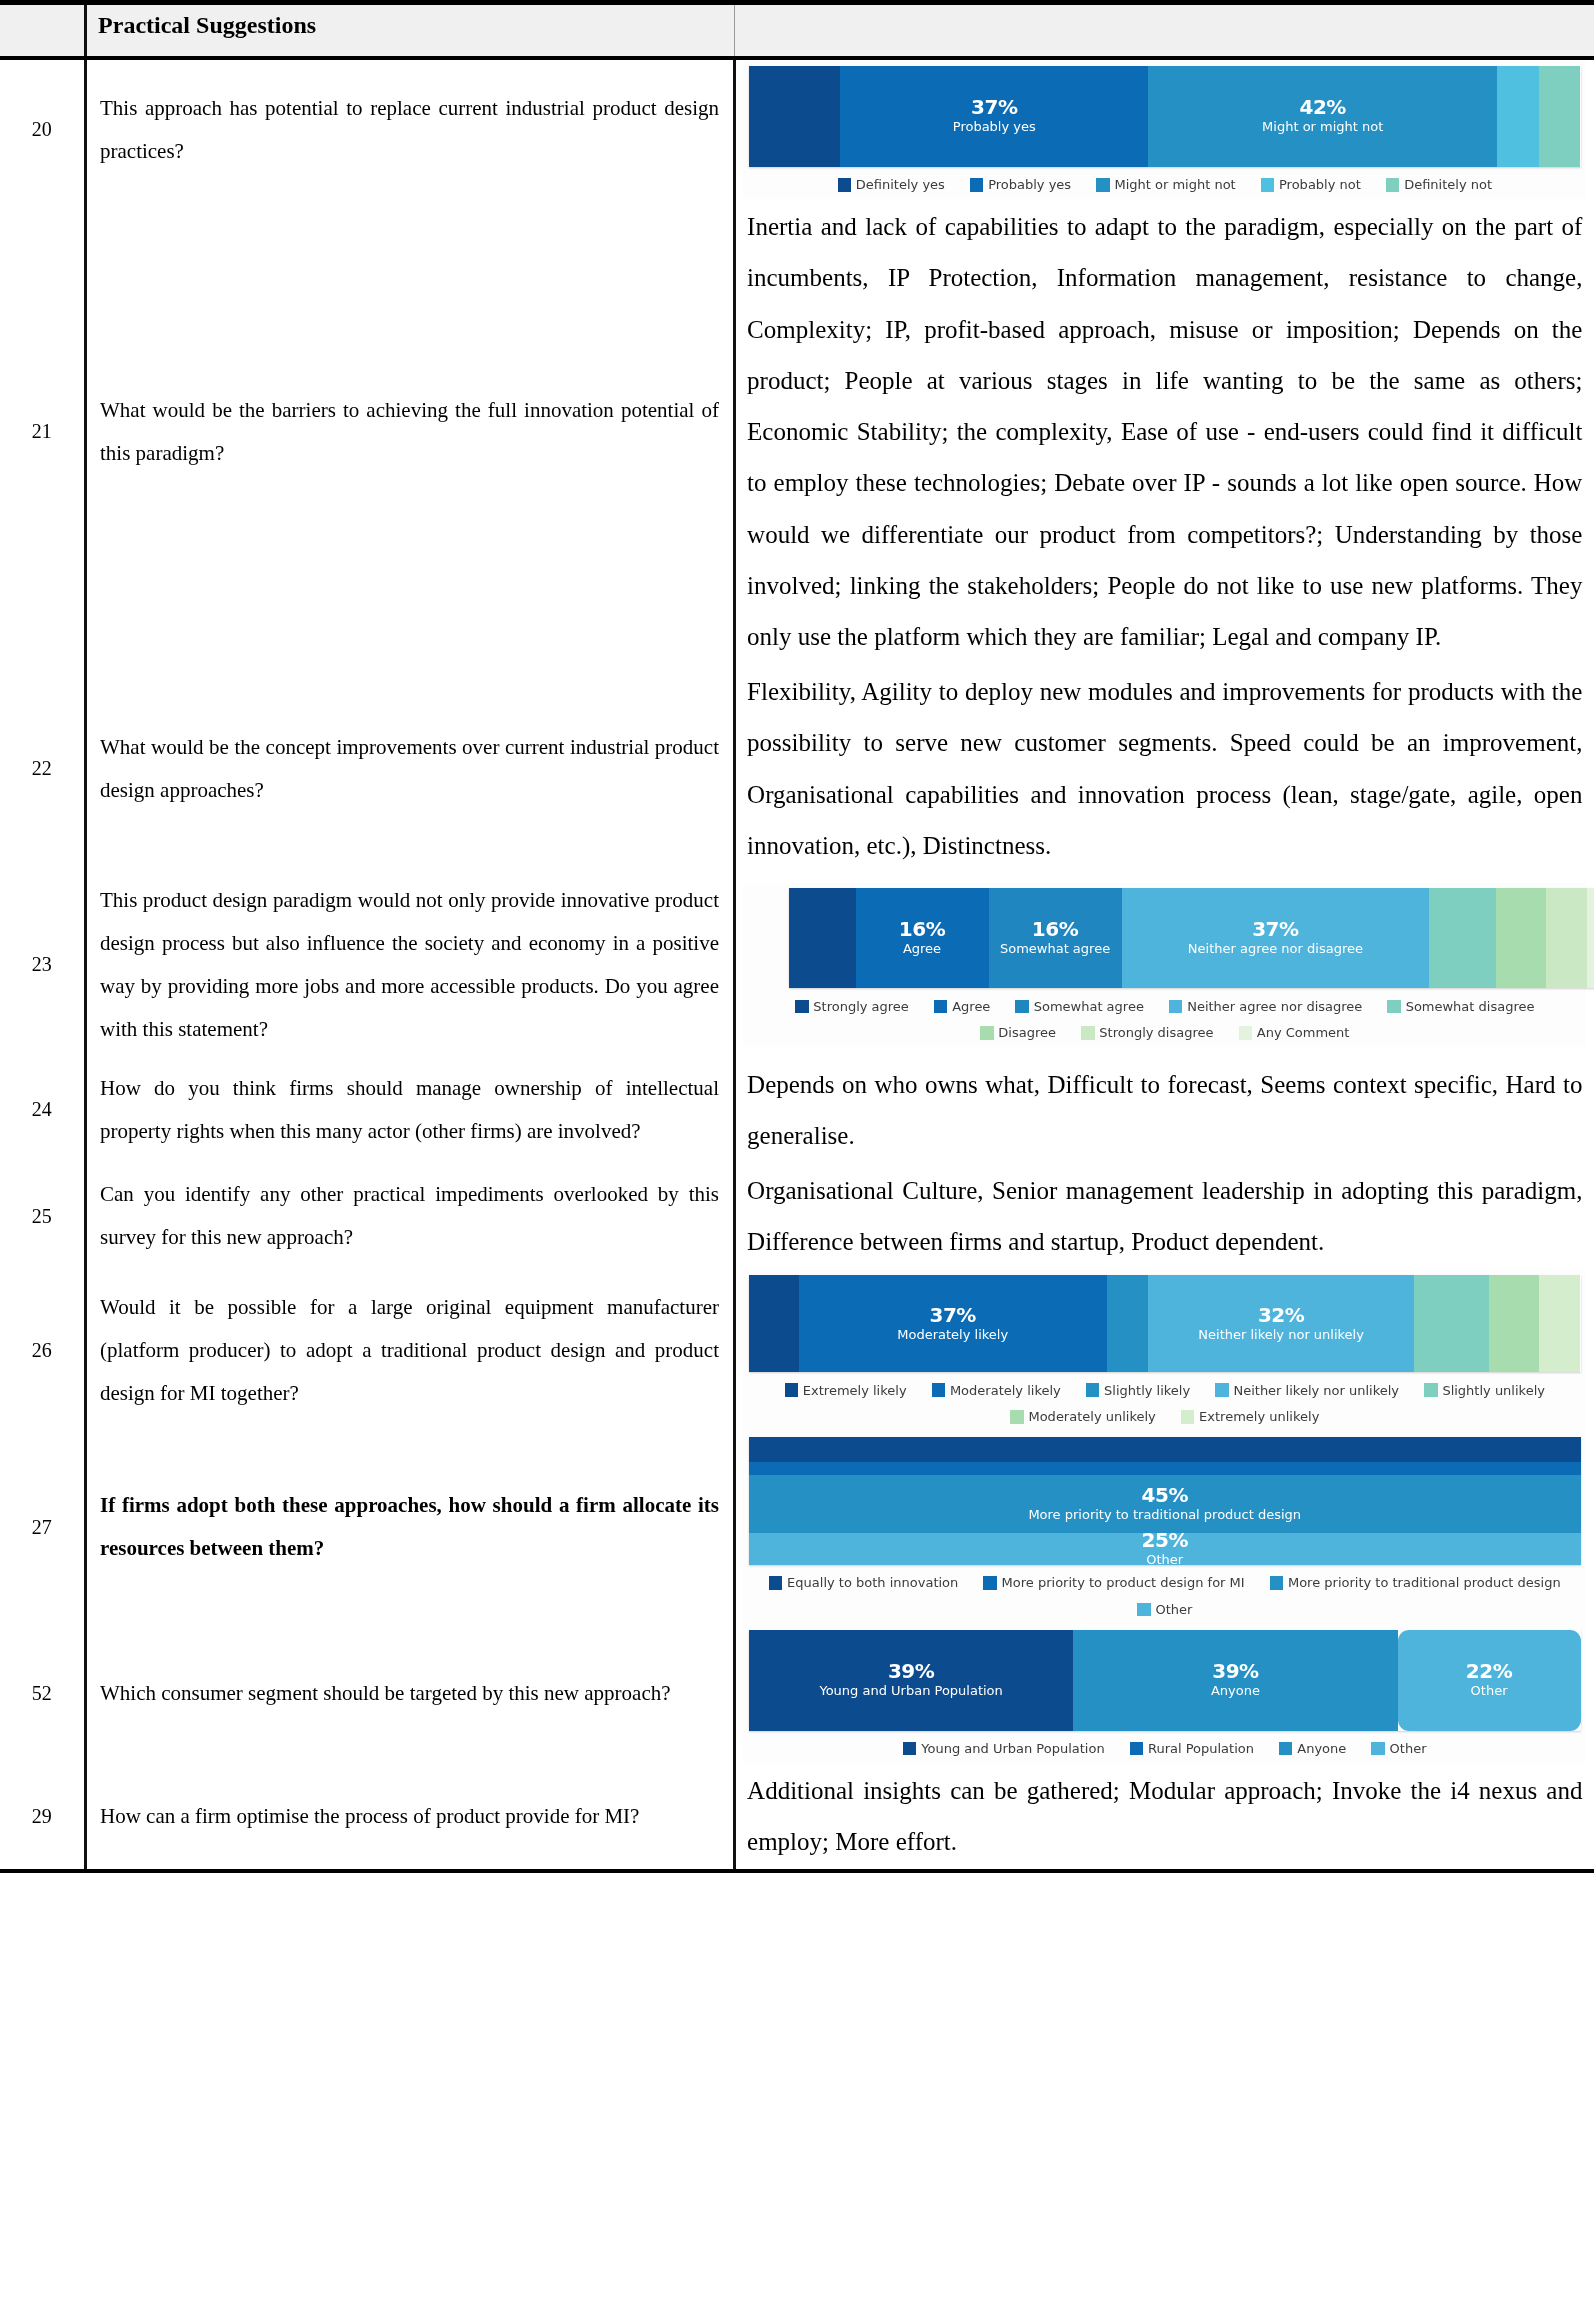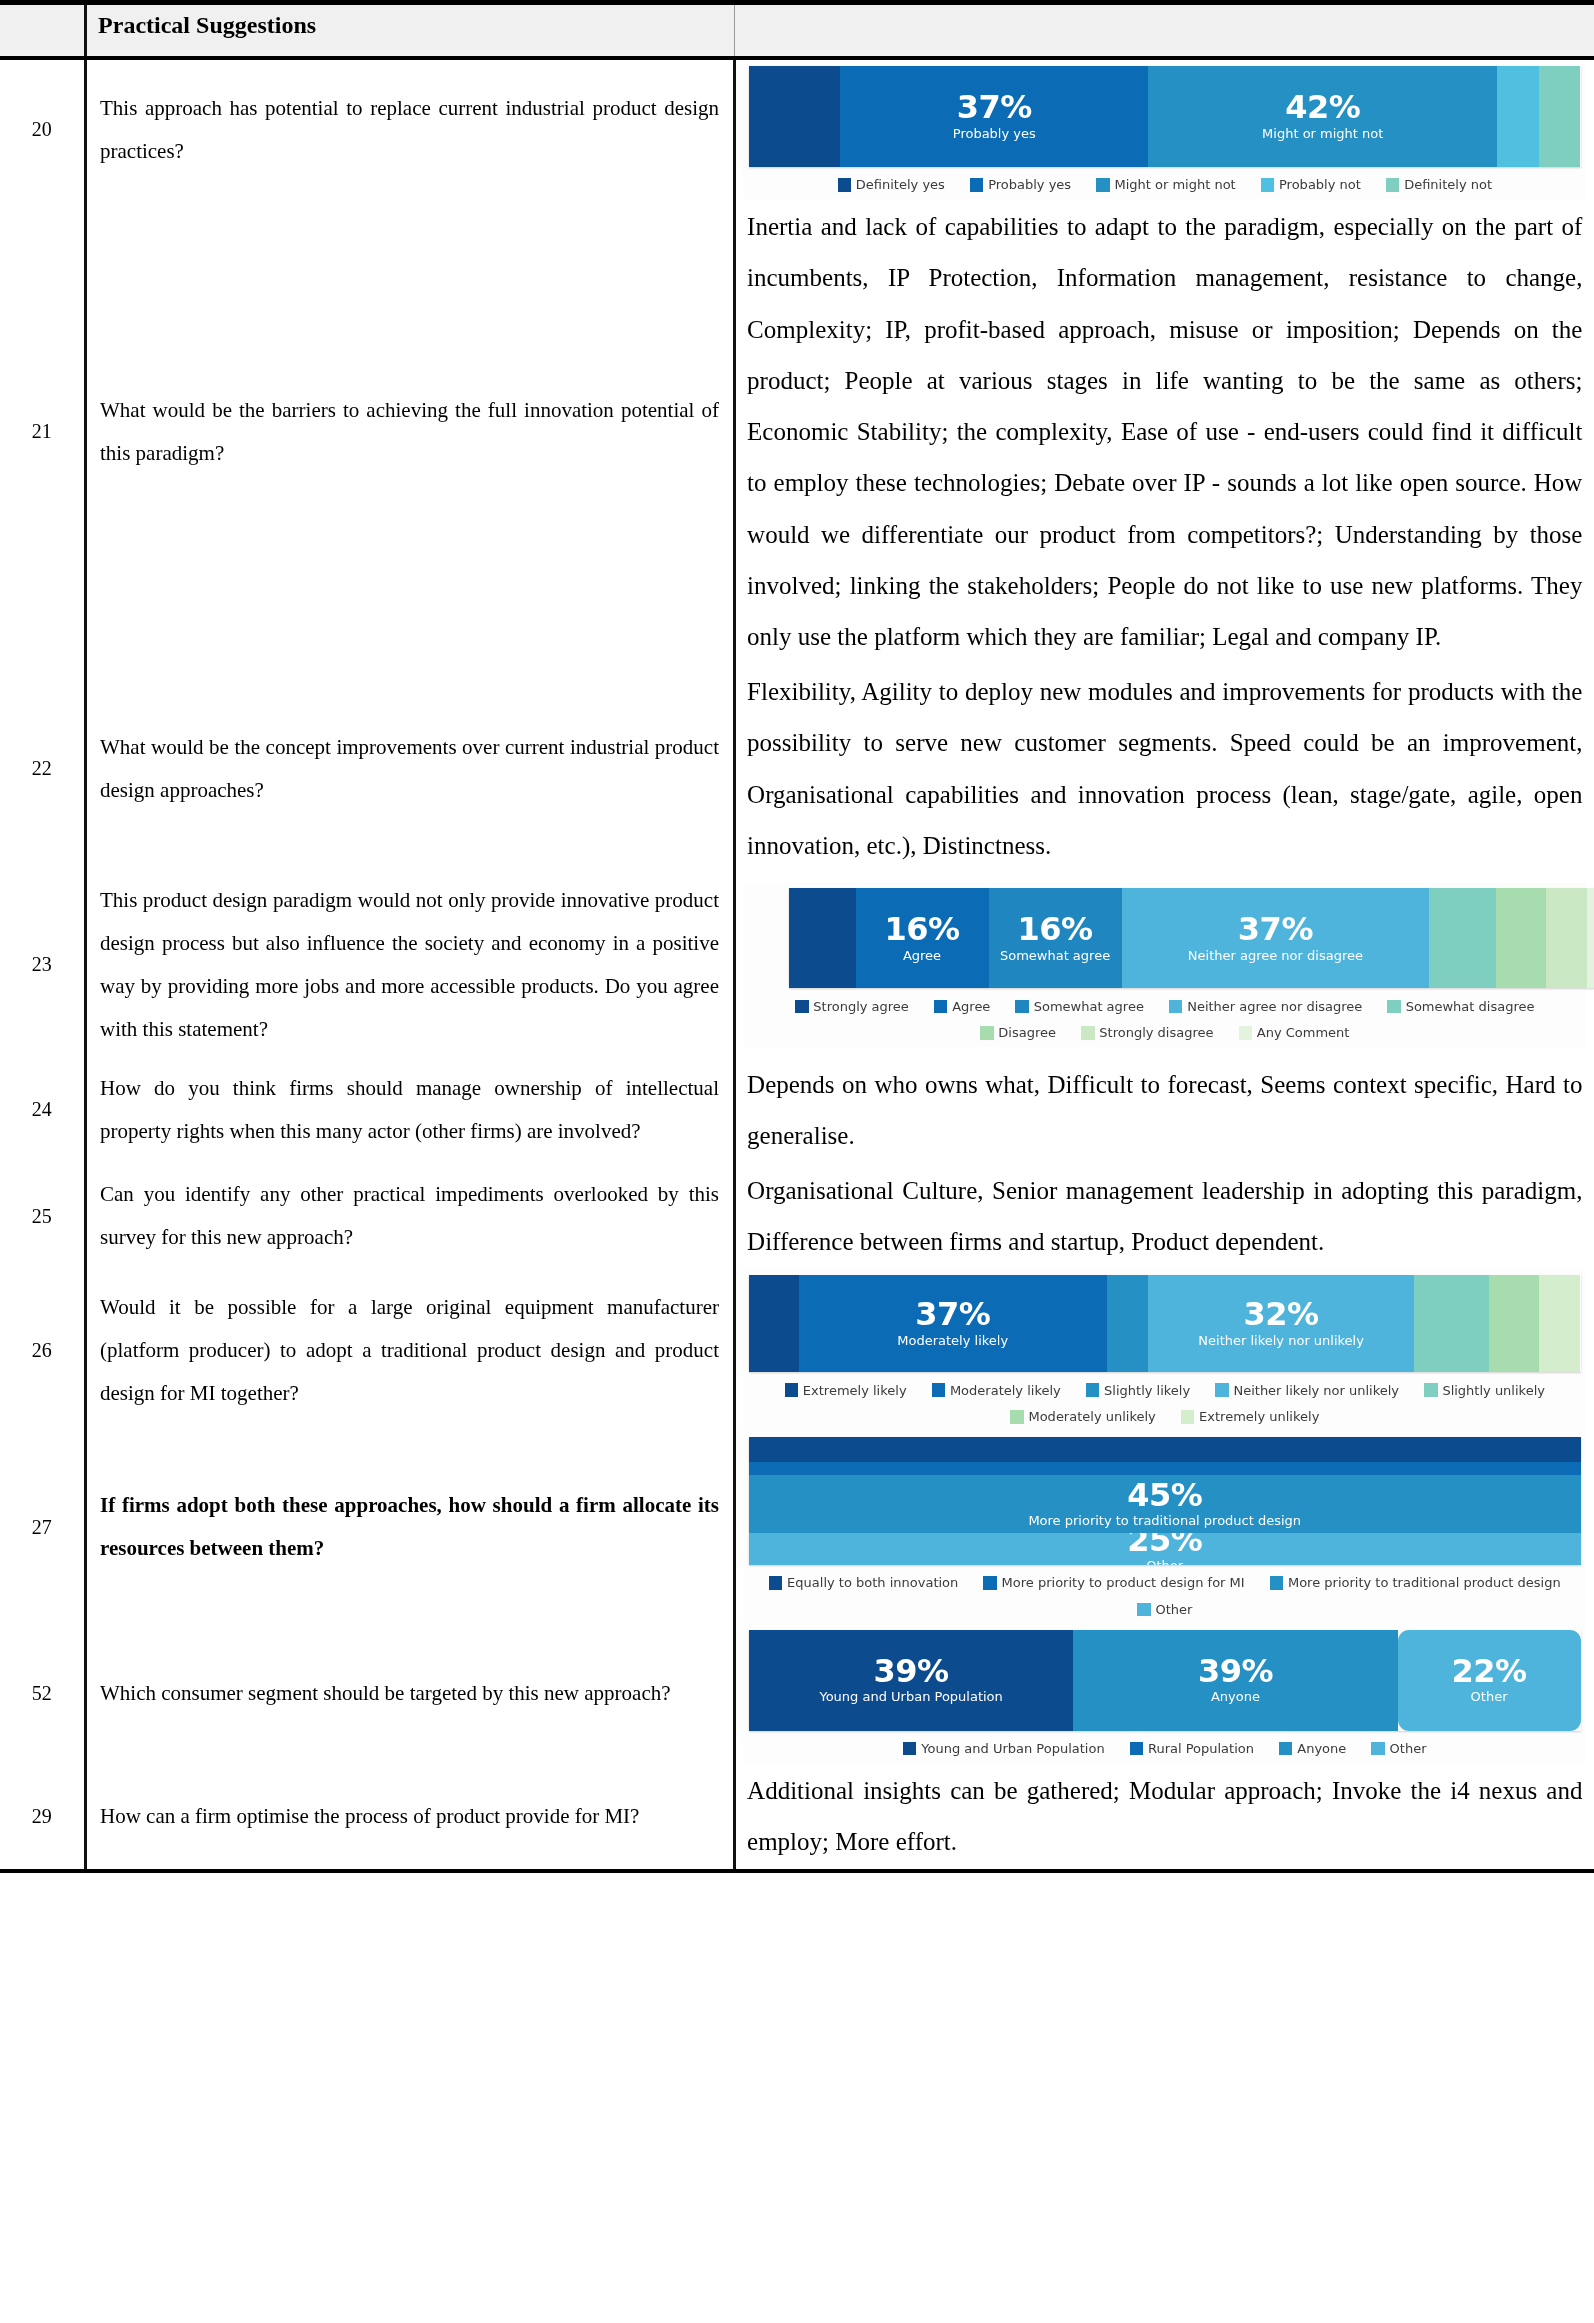--- a/index.html
+++ b/index.html
@@ -122,21 +122,21 @@
     display: flex;
     flex-direction: column;
     align-items: center;
     justify-content: center;
     overflow: hidden;
     min-width: 0;
   }
   .seg .pct {
     color: #fff;
     font-weight: bold;
-    font-size: 32px;
+    font-size: 20px;
     line-height: 1.05;
     font-family: "DejaVu Sans", "Liberation Sans", sans-serif;
     letter-spacing: -0.5px;
     white-space: nowrap;
   }
   .seg .lbl {
     color: #fff;
     font-size: 13px;
     line-height: 1.15;
     margin-top: 1.9px;

